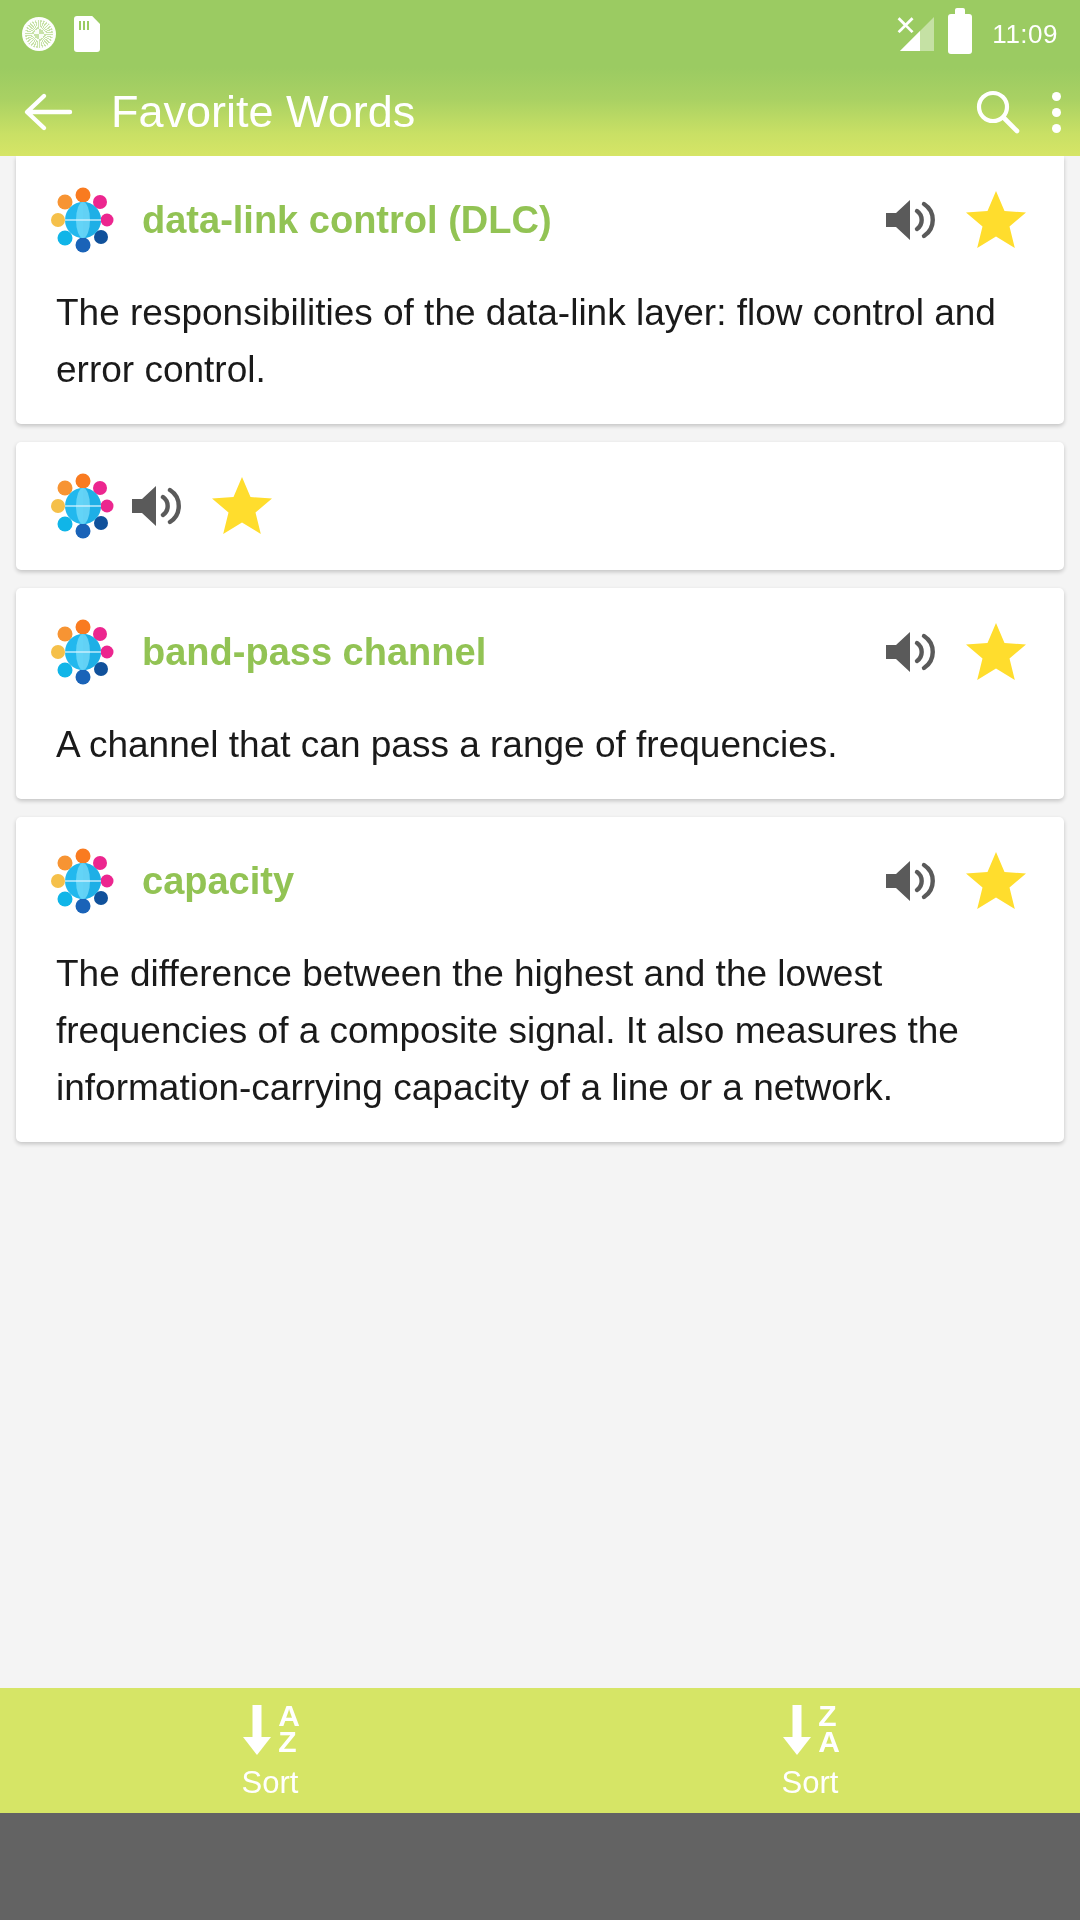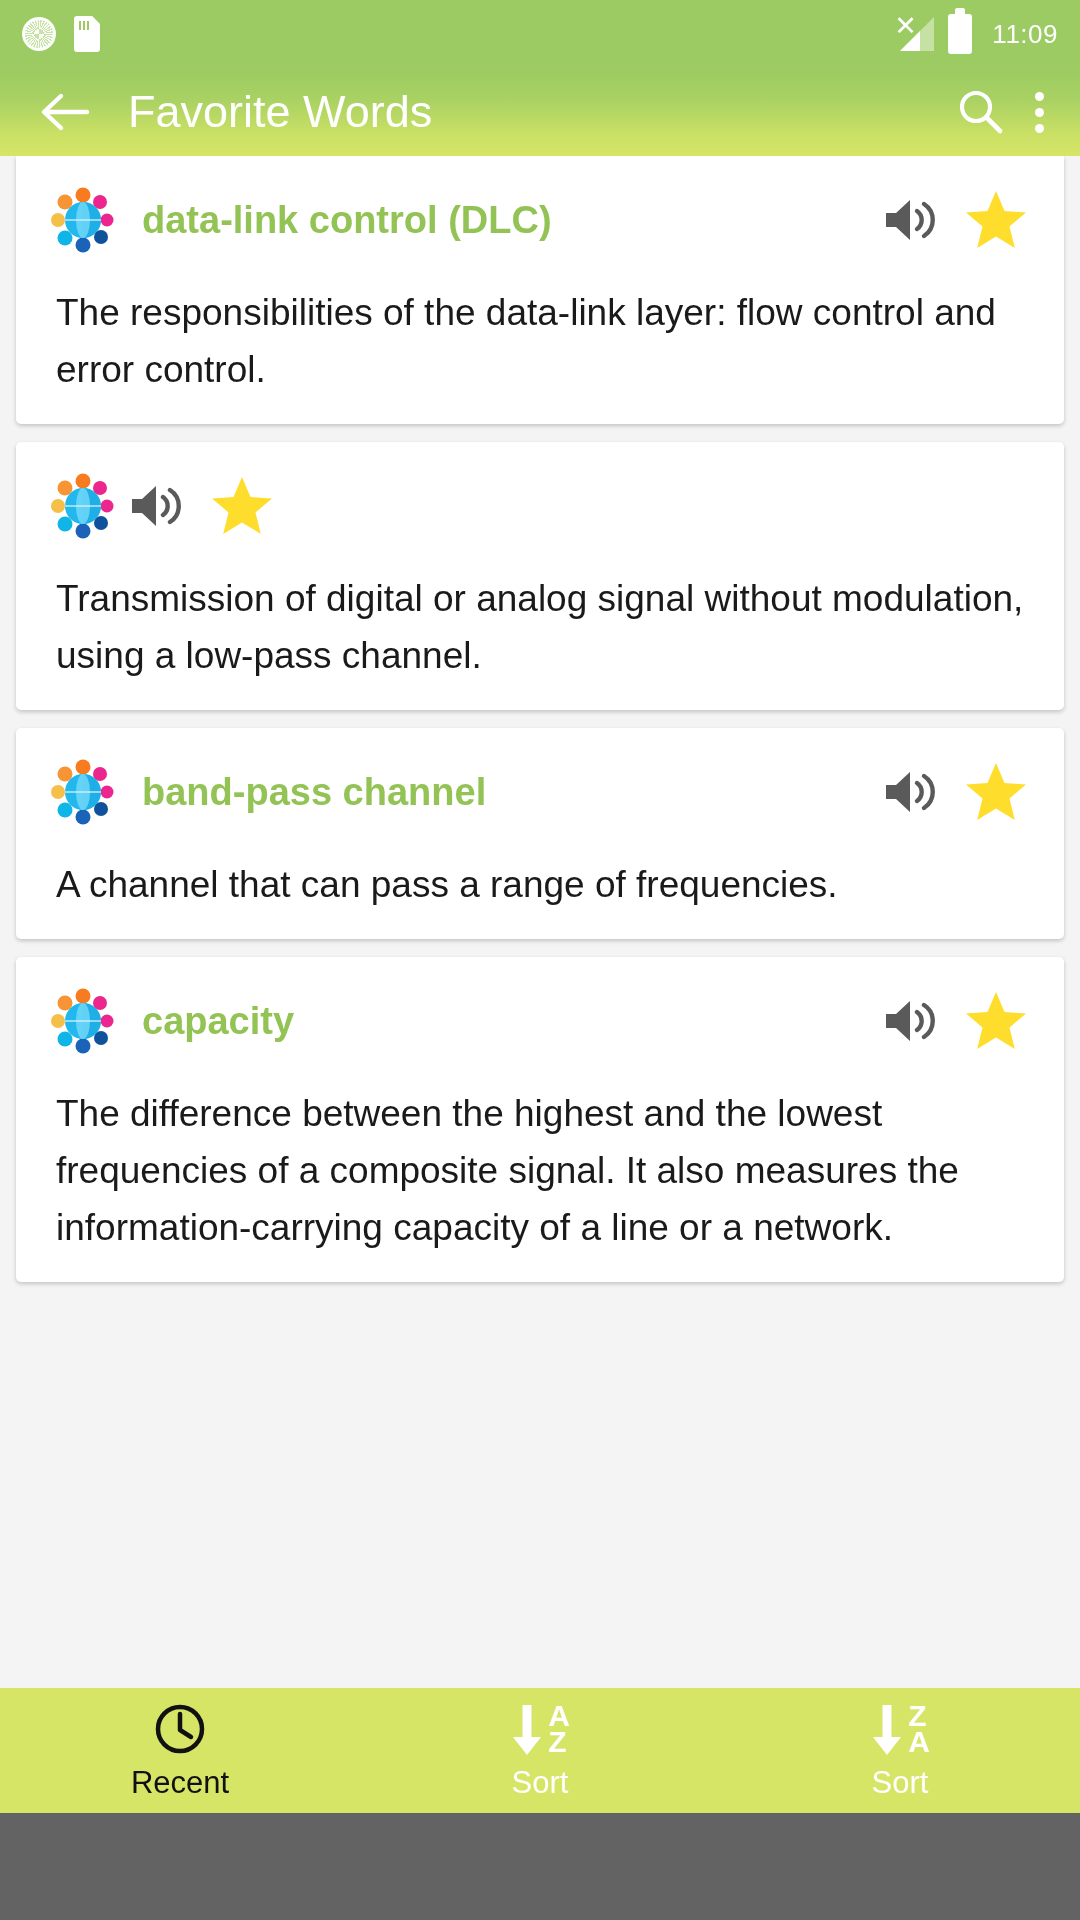--- a/index.html
+++ b/index.html
@@ -108,21 +108,21 @@
     letter-spacing: .5px;
     margin-left: 6px;
   }
 
   
   .app-bar {
     height: 88px;
     background: linear-gradient(to bottom, #9bcb62 0%, #a9d163 35%, #c9e065 75%, #d6e566 100%);
     display: flex;
     align-items: center;
-    padding: 0 32px;
+    padding: 0 15px;
     box-sizing: border-box;
   }
   .back-arrow {
     width: 62px; height: 62px;
     position: relative;
     flex: 0 0 auto;
     cursor: pointer;
   }
   .back-arrow svg { display: block; }
   .app-title {
@@ -348,21 +348,20 @@
           <path d="M37 18 A11 11 0 0 1 37 36" stroke="#5a5a5a" stroke-width="4.4" fill="none" stroke-linecap="round"></path>
           <path d="M44 11 A19 19 0 0 1 44 43" stroke="#5a5a5a" stroke-width="4.4" fill="none" stroke-linecap="round"></path>
         </svg>
       </div>
       <div class="star-btn">
         <svg width="64" height="62" viewBox="0 0 64 62">
           <polygon points="32,2 40.5,22 62,23.5 45.5,37.5 50.8,59 32,47.5 13.2,59 18.5,37.5 2,23.5 23.5,22" fill="#ffdd2d"></polygon>
         </svg>
       </div>
     </div>
-    <div class="definition">Transmission of digital or analog signal without modulation, using a low-pass channel.</div>
   </div>
 
   <div class="card">
     <div class="card-head">
       <div class="word-icon">
         <svg width="74" height="74" viewBox="0 0 74 74">
           <circle cx="37" cy="12" r="7.5" fill="#f97b20"></circle>
           <circle cx="54" cy="19" r="7" fill="#ec268f"></circle>
           <circle cx="61" cy="37" r="6.5" fill="#ec268f"></circle>
           <circle cx="55" cy="54" r="7" fill="#10519b"></circle>
@@ -425,29 +424,20 @@
         </svg>
       </div>
     </div>
     <div class="definition">The difference between the highest and the lowest frequencies of a composite signal. It also measures the information-carrying capacity of a line or a network.</div>
   </div>
 
 </div>
 
 <div class="bottom-nav">
 
-  <div class="nav-item active">
-    <div class="nav-icon">
-      <svg width="56" height="56" viewBox="0 0 56 56">
-        <circle cx="28" cy="28" r="22" stroke="#111111" stroke-width="4.5" fill="none"></circle>
-        <path d="M28 13 V29 L39 36" stroke="#111111" stroke-width="4.5" fill="none" stroke-linecap="round" stroke-linejoin="round"></path>
-      </svg>
-    </div>
-    <div class="nav-label">Recent</div>
-  </div>
 
   <div class="nav-item">
     <div class="nav-icon">
       <div class="sortgroup">
         <svg width="34" height="56" viewBox="0 0 34 56">
           <path d="M17 4 V40" stroke="#ffffff" stroke-width="9" stroke-linecap="butt"></path>
           <polygon points="17,54 3,36 31,36" fill="#ffffff"></polygon>
         </svg>
         <div class="sort-letters">
           <span>A</span>

